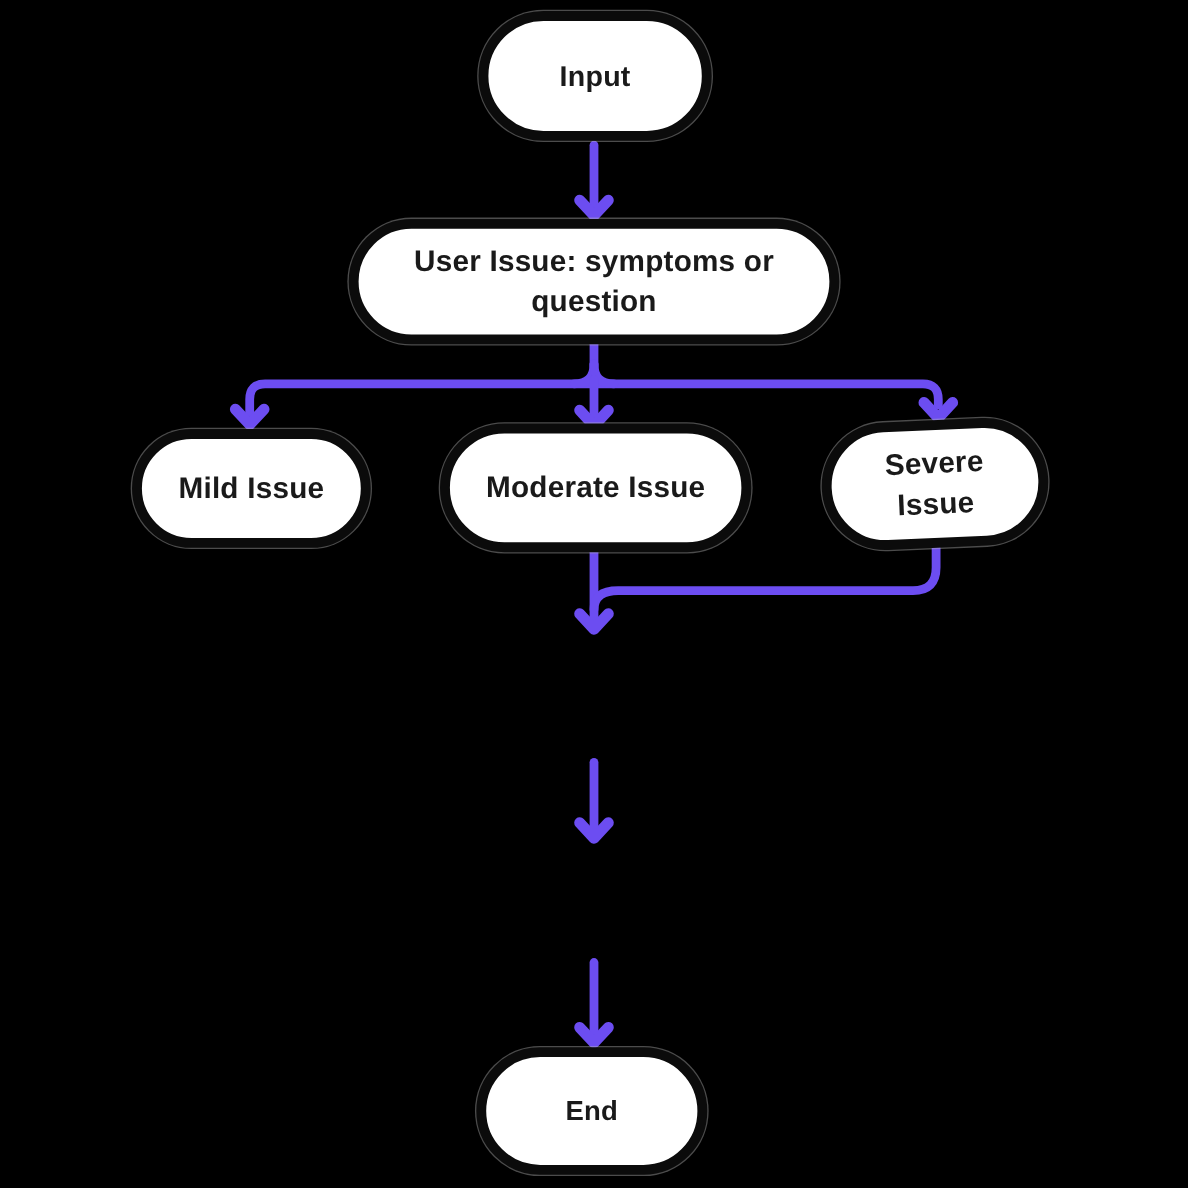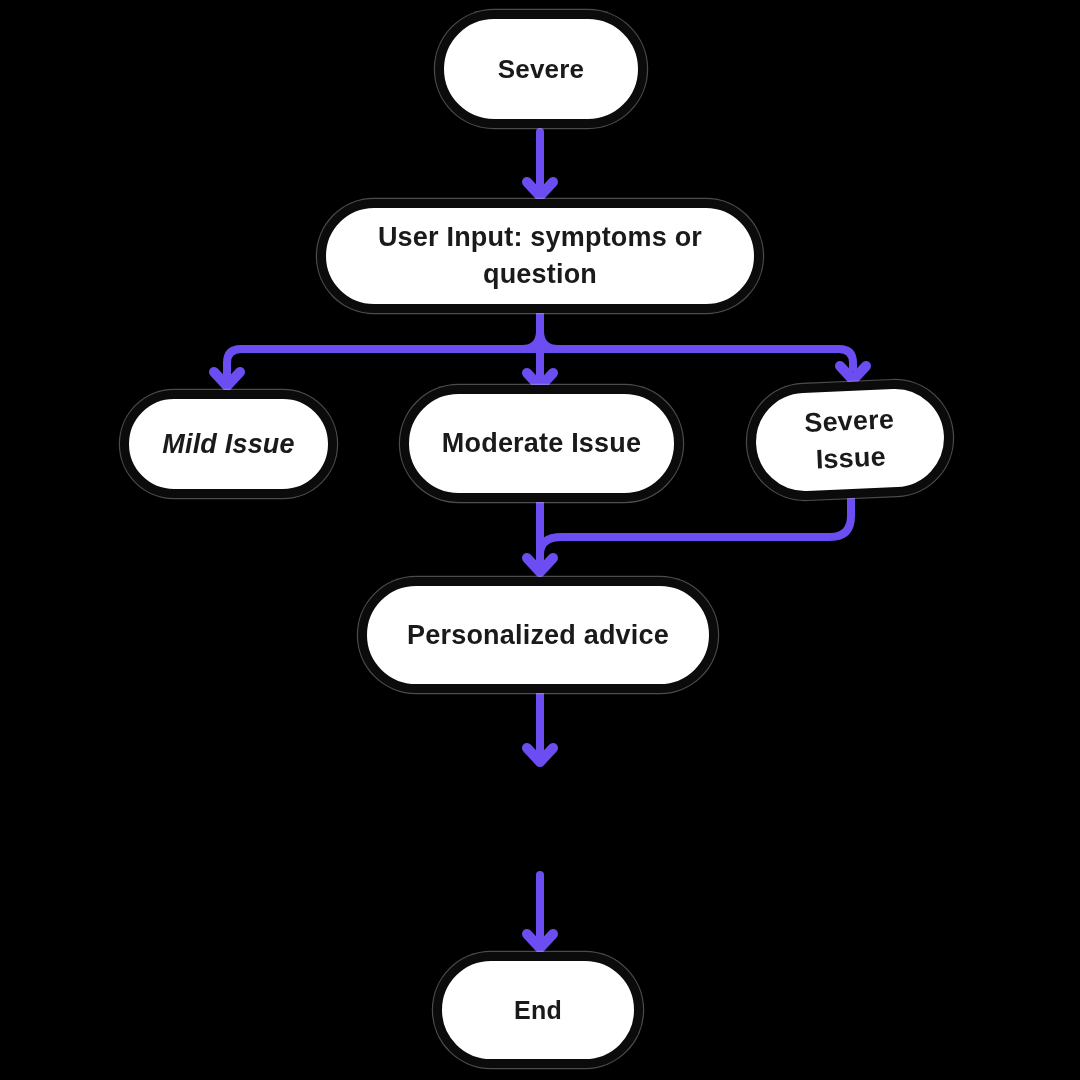--- a/index.html
+++ b/index.html
@@ -43,21 +43,21 @@
     display:flex;align-items:center;justify-content:center;
     text-align:center;
     color:var(--node-text);
     font-weight:700;
     font-size:27px;
     letter-spacing:0.2px;
   }
   .node .label{padding:0 14px;line-height:37px;}
   .node-start    {left:435px; top:10px;  width:212px; height:118px; font-size:26px;}
   .node-user-input{left:317px; top:199px; width:446px; height:114px; font-size:27px;}
-  .node-mild     {left:120px; top:390px; width:217px; height:108px;font-style:italic;}
+  .node-mild     {left:120px; top:390px; width:217px; height:108px;}
   .node-moderate {left:400px; top:385px; width:283px; height:117px;text-align:right;}
   .node-severe   {left:747px; top:382px; width:206px; height:116px; transform:rotate(-2.5deg);}
   .node-advice   {left:358px; top:577px; width:360px; height:116px;}
   .node-followup {left:360px; top:766px; width:362px; height:109px;}
   .node-end      {left:433px; top:952px; width:210px; height:116px; font-size:25px;}
 </style>
 </head>
 <body>
 
 <div class="stage">
@@ -85,44 +85,41 @@
     <path class="arrowhead" d="M 527 558 L 540 572 L 553 558"></path>
 
     <path class="connector" d="M 540 693 L 540 752"></path>
     <path class="arrowhead" d="M 527 748 L 540 762 L 553 748"></path>
 
     <path class="connector" d="M 540 875 L 540 938"></path>
     <path class="arrowhead" d="M 527 934 L 540 948 L 553 934"></path>
   </svg>
 
   <div class="node node-start">
-    <span class="label">Severe</span>
+    <span class="label">Input</span>
   </div>
 
   <div class="node node-user-input">
     <span class="label">
-      <span>User Input: symptoms or</span><br>
+      <span>User Issue: symptoms or</span><br>
       <span>question</span>
     </span>
   </div>
 
   <div class="node node-mild">
     <span class="label">Mild Issue</span>
   </div>
 
   <div class="node node-moderate">
     <span class="label">Moderate Issue</span>
   </div>
 
   <div class="node node-severe">
     <span class="label">Severe Issue</span>
   </div>
 
-  <div class="node node-advice">
-    <span class="label">Personalized advice</span>
-  </div>
 
 
   <div class="node node-end">
     <span class="label">End</span>
   </div>
 
 </div>
 
 </body></html>

